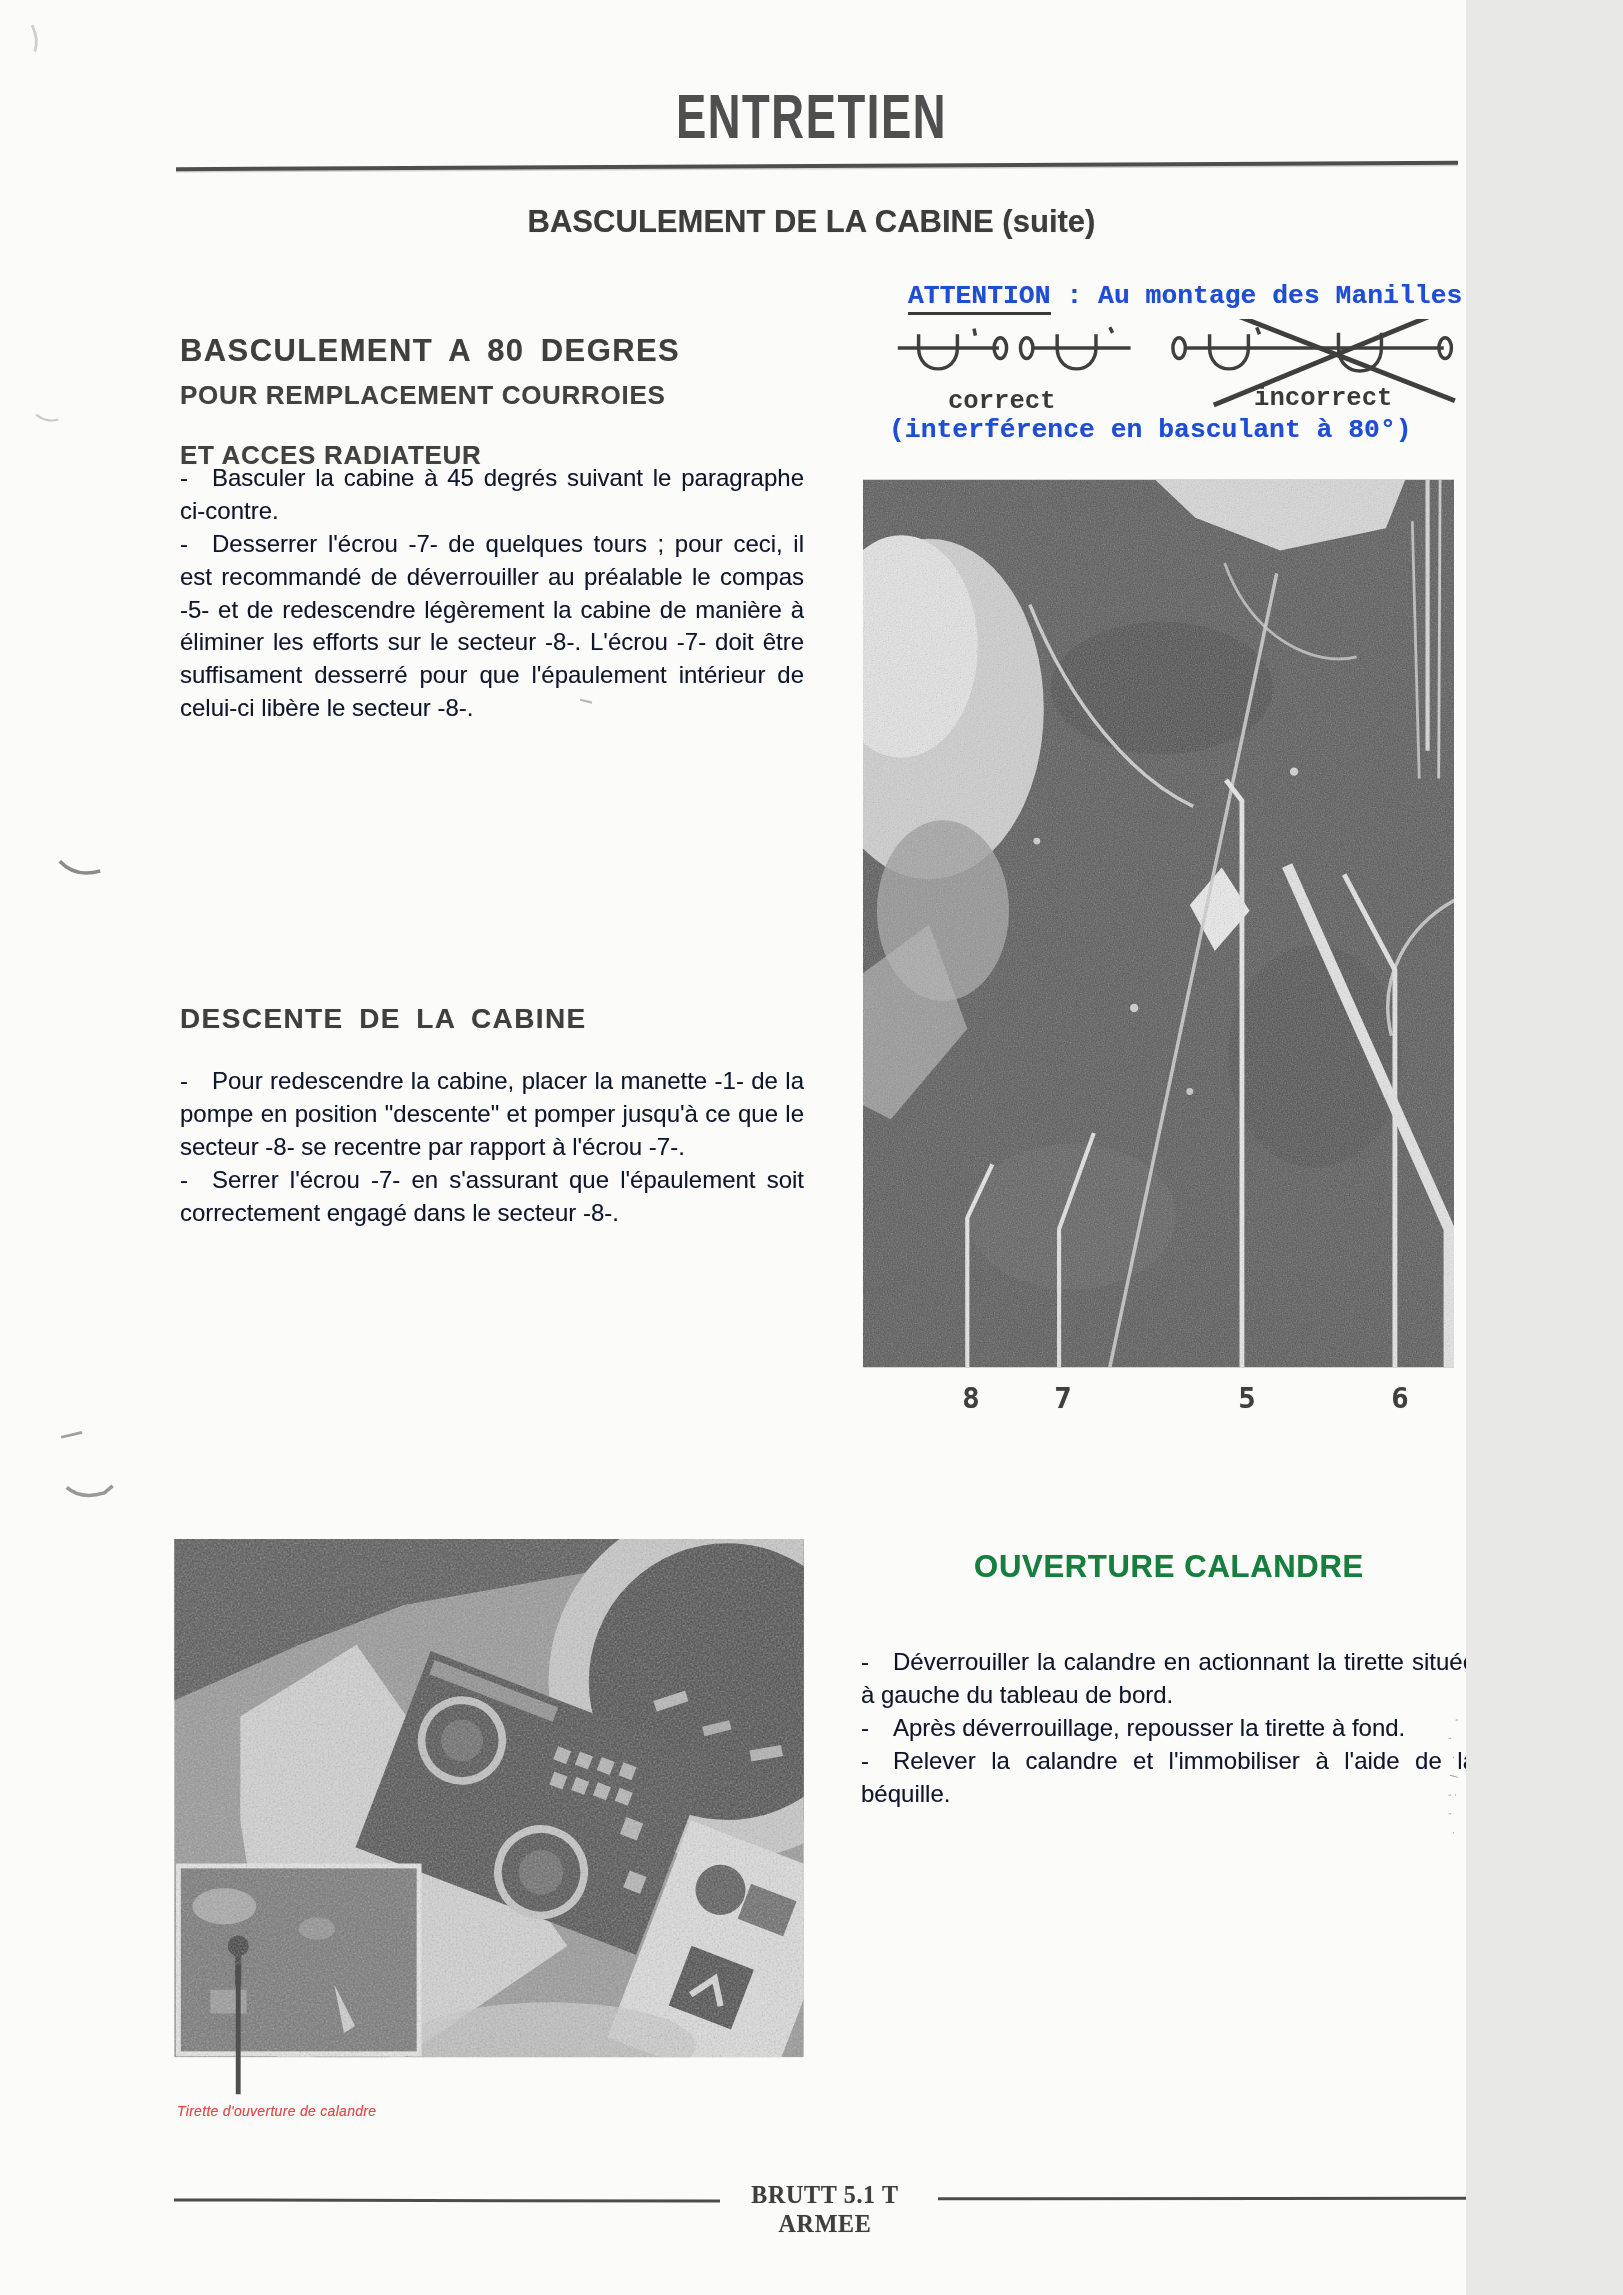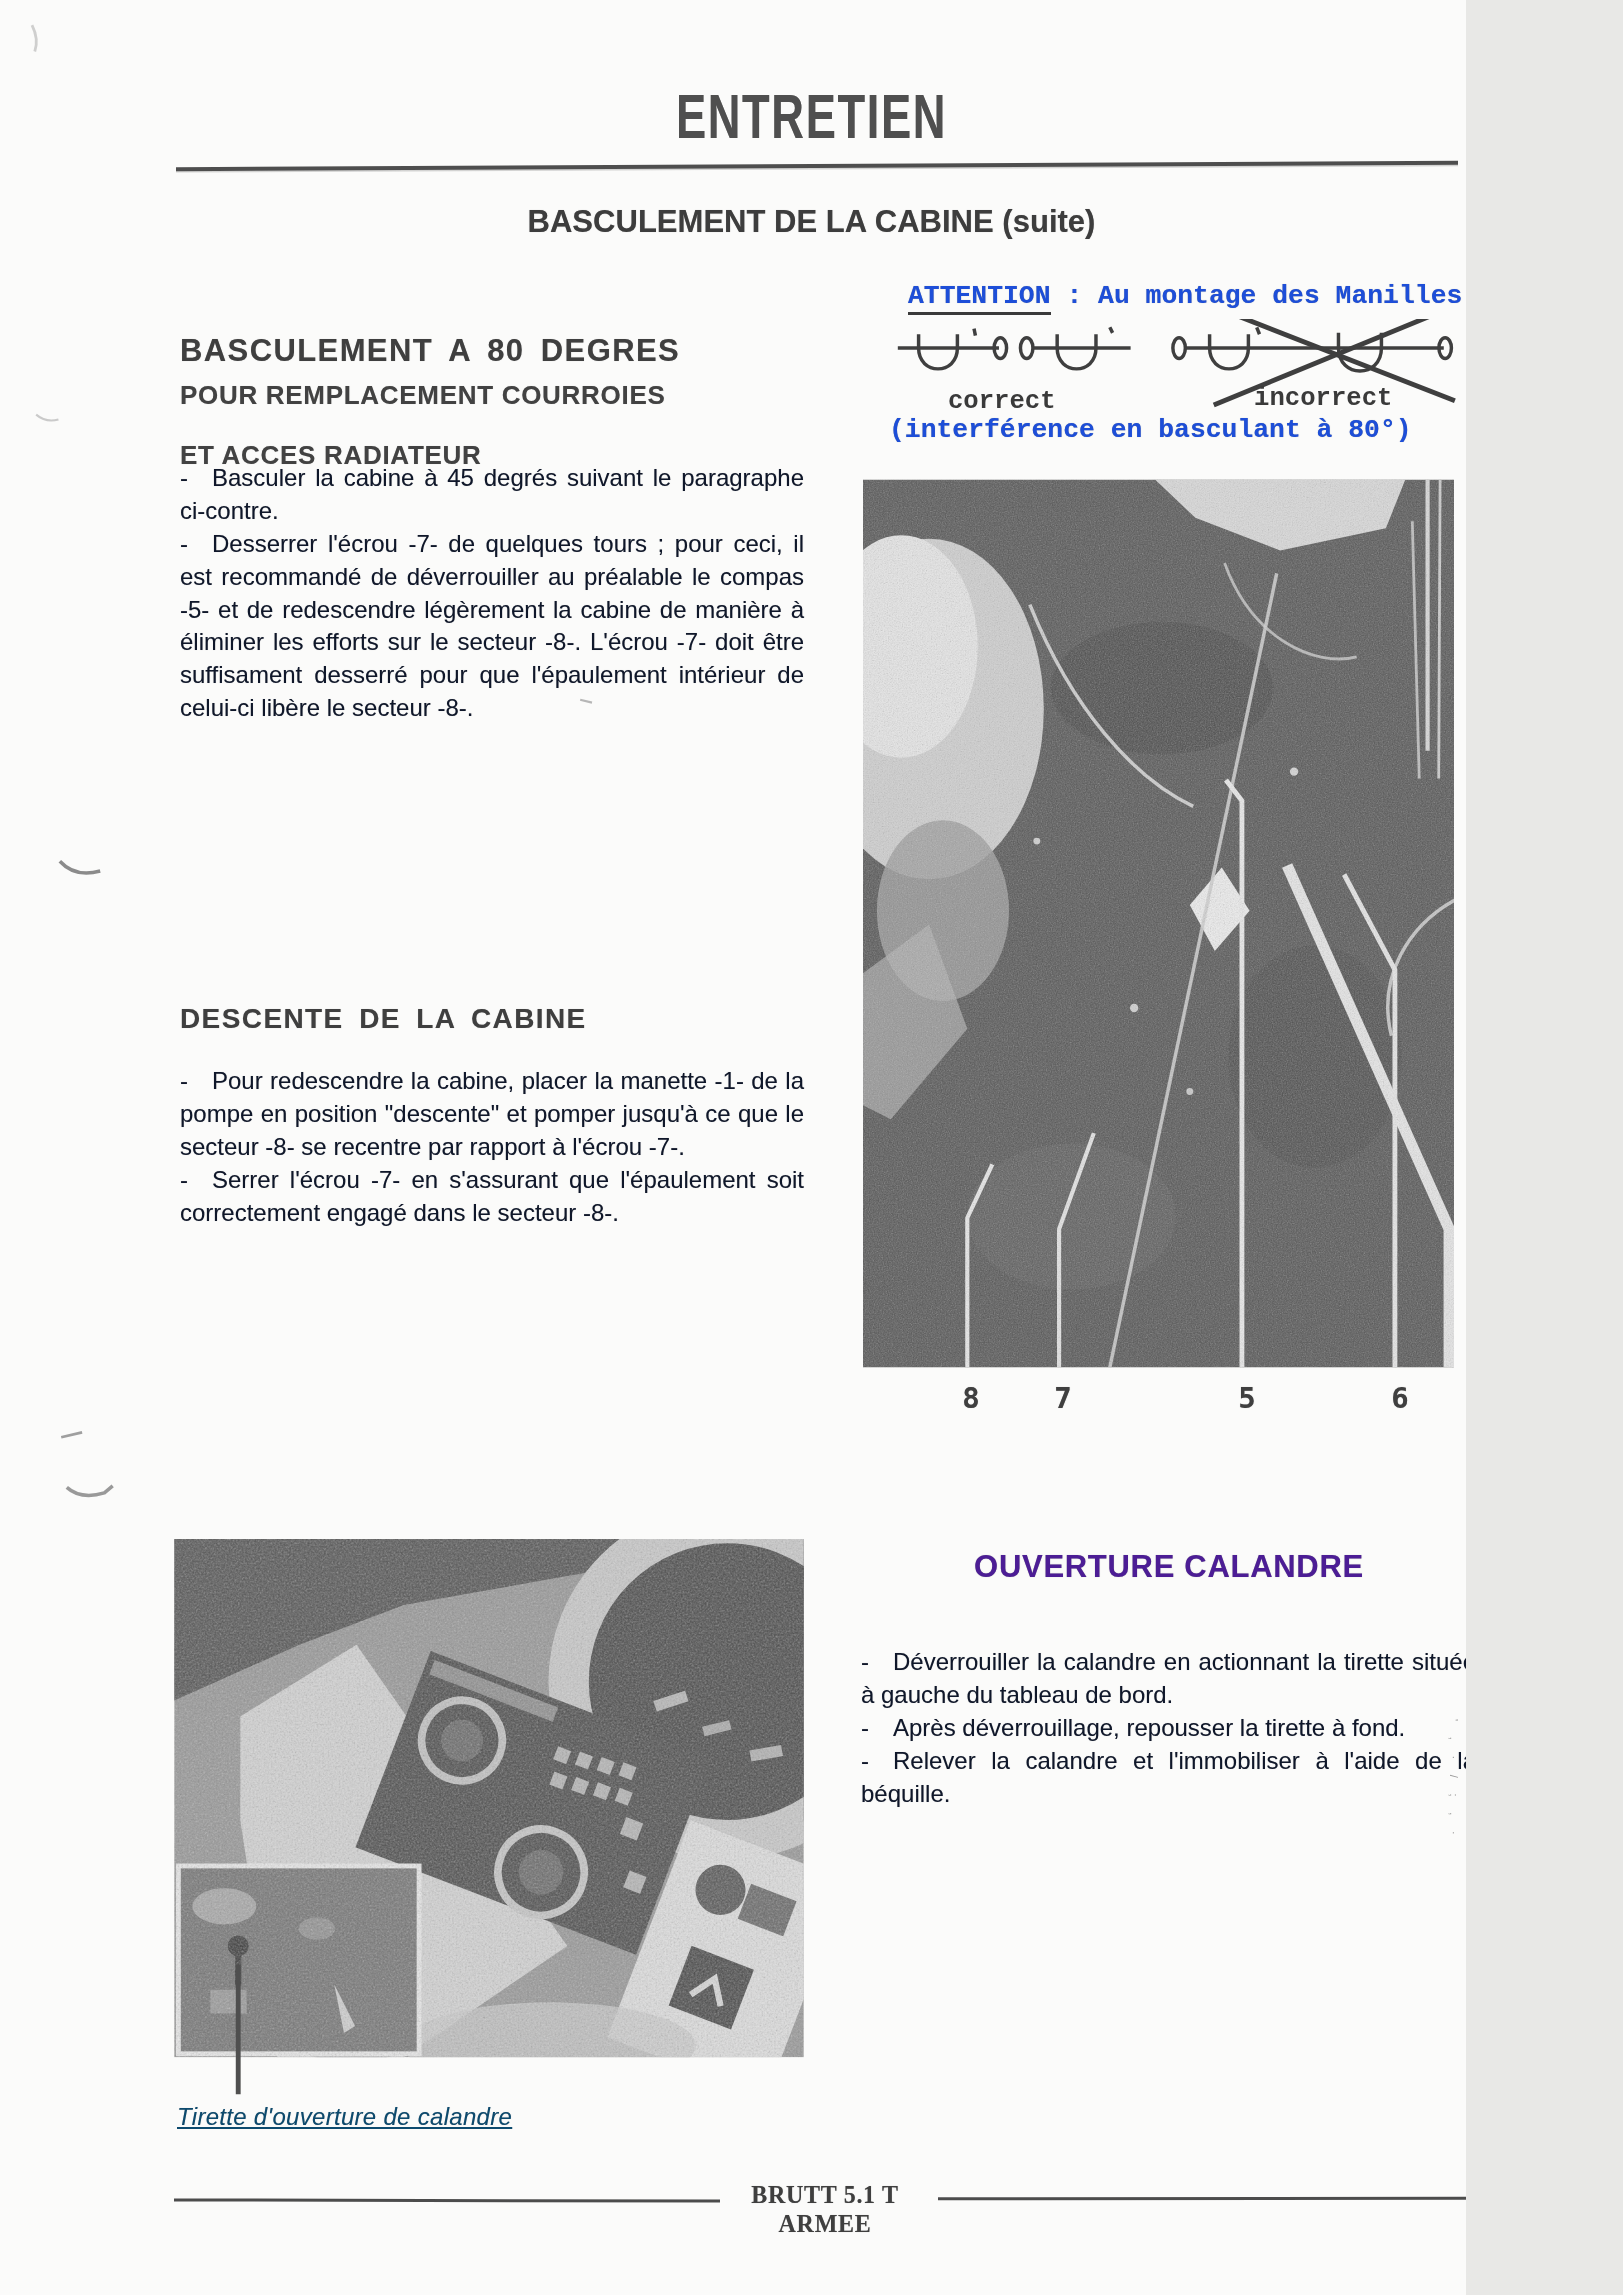--- a/index.html
+++ b/index.html
@@ -41,27 +41,27 @@
   #attention-line .ul{border-bottom:3.5px solid #3a3a3a;padding-bottom:1.4px;}
   #shackle-diagram{left:895px;top:319px;}
   #attention-note{left:889px;top:415px;width:584px;font-size:26.4px;white-space:nowrap;}
   
   #photo1{left:863px;top:479px;width:591px;height:889px;}
   .photo-frame{display:block;}
   .plabel{font-family:"DejaVu Sans Mono",monospace;font-weight:bold;font-size:29px;
           color:#3f3f3f;width:42px;text-align:center;text-shadow:0 0 0.7px rgba(60,60,60,.5);}
   
   #ouverture-head{left:863px;top:1549px;width:612px;text-align:center;
-      font-size:31px;font-weight:bold;color:#4c1d95;letter-spacing:0.7px;
+      font-size:31px;font-weight:bold;color:#15803d;letter-spacing:0.7px;
       text-shadow:0 0 0.7px rgba(60,60,60,.5);}
   #ouverture-paras{left:861px;top:1646px;width:615px;}
   
   #photo2{left:174px;top:1539px;width:630px;height:560px;}
-  #caption{left:177px;top:2103px;width:557px;font-size:24px;font-style:italic;
-      color:#0c4a6e;letter-spacing:0.3px;text-shadow:0 0 0.7px rgba(70,70,70,.4);text-decoration:underline;}
+  #caption{left:177px;top:2103px;width:557px;font-size:14px;font-style:italic;
+      color:#ef4444;letter-spacing:0.3px;text-shadow:0 0 0.7px rgba(70,70,70,.4);}
   #footer-line-left{left:174px;top:2199px;width:546px;height:2.8px;background:#4c4c4c;transform:rotate(.12deg);}
   #footer-line-right{left:938px;top:2197px;width:532px;height:2.8px;background:#4c4c4c;transform:rotate(-.08deg);}
   #footer-text{left:710px;top:2182px;width:230px;text-align:center;
       font-family:"Liberation Serif",serif;font-weight:bold;font-size:24px;color:#3f3f3f;
       letter-spacing:0.7px;transform:scaleY(1.08);text-shadow:0 0 0.7px rgba(60,60,60,.45);}
   #page-number{left:1564px;top:2221px;font-family:"DejaVu Serif",serif;font-size:33px;
       color:#4f4f4f;transform:rotate(2deg) scaleX(.85);letter-spacing:1.4px;}
   
   #side-mark{right:5.6px;top:1719px;writing-mode:vertical-rl;font-size:11px;color:#555;
       opacity:.6;letter-spacing:6.3px;filter:blur(0.3px);}

